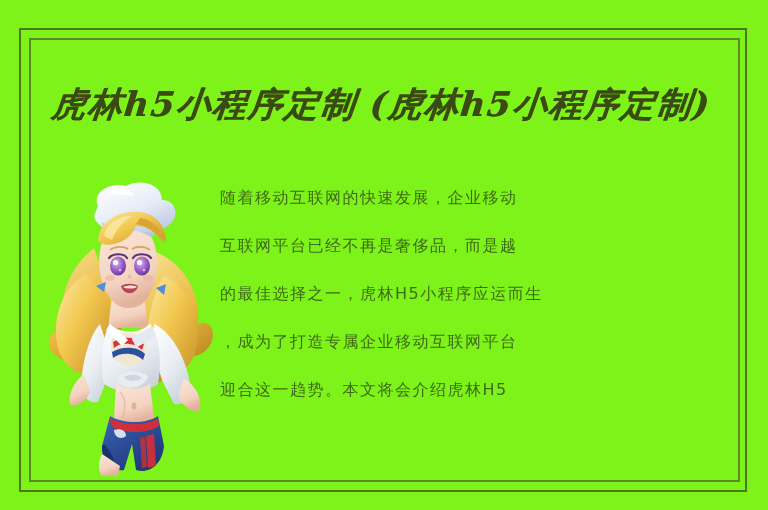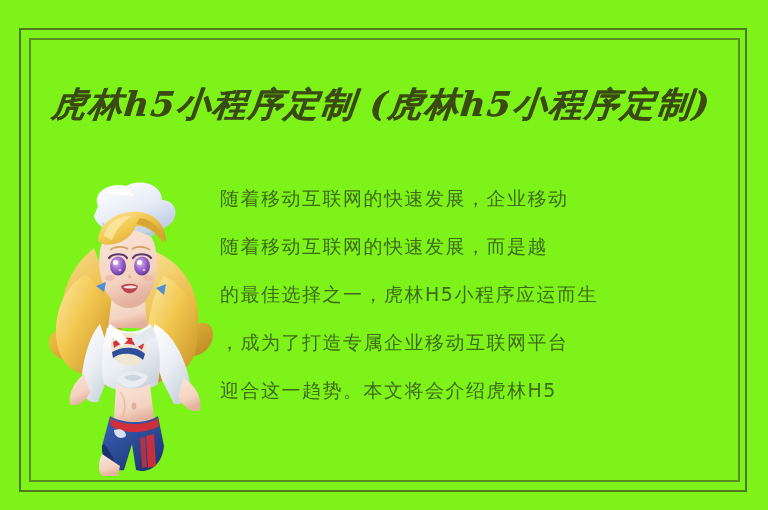--- a/index.html
+++ b/index.html
@@ -58,21 +58,21 @@
     text-shadow: 0.6px 0 0 #3b4a12;
   }
 
   
   .article {
     position: absolute;
     left: 220px;
     top: 174px;
     width: 514px;
     font-family: "DejaVu Sans", sans-serif;
-    font-size: 19px;
+    font-size: 16px;
     line-height: 48px;
     letter-spacing: 1.5px;
     color: #3e6b16;
     text-align: justify;
     text-justify: inter-character;
   }
   .article .line {
     display: block;
     white-space: nowrap;
   }
@@ -214,19 +214,19 @@
       <path d="M104 260 L109 259 L111 289 L106 290 Z" fill="#cf2f3a" opacity="0.8"></path>
       <path d="M78 252 C84 250 90 252 90 258 C86 262 78 260 78 252 Z" fill="#e8eef5" opacity="0.9"></path>
       <path d="M68 266 C74 272 80 284 80 292 C72 292 66 282 66 268 Z" fill="#1c3270"></path>
 
       <path d="M66 276 C62 284 62 294 66 298 L82 298 L84 288 Z" fill="url(#gSkin)"></path>
     </svg>
   </div>
 
   <div class="article">
     <span class="line">随着移动互联网的快速发展，企业移动</span>
-    <span class="line">随着移动互联网的快速发展，而是越</span>
+    <span class="line">互联网平台已经不再是奢侈品，而是越</span>
     <span class="line">的最佳选择之一，虎林H5小程序应运而生</span>
     <span class="line">，成为了打造专属企业移动互联网平台</span>
     <span class="line">迎合这一趋势。本文将会介绍虎林H5</span>
   </div>
 
 </div>
 
 </body></html>

